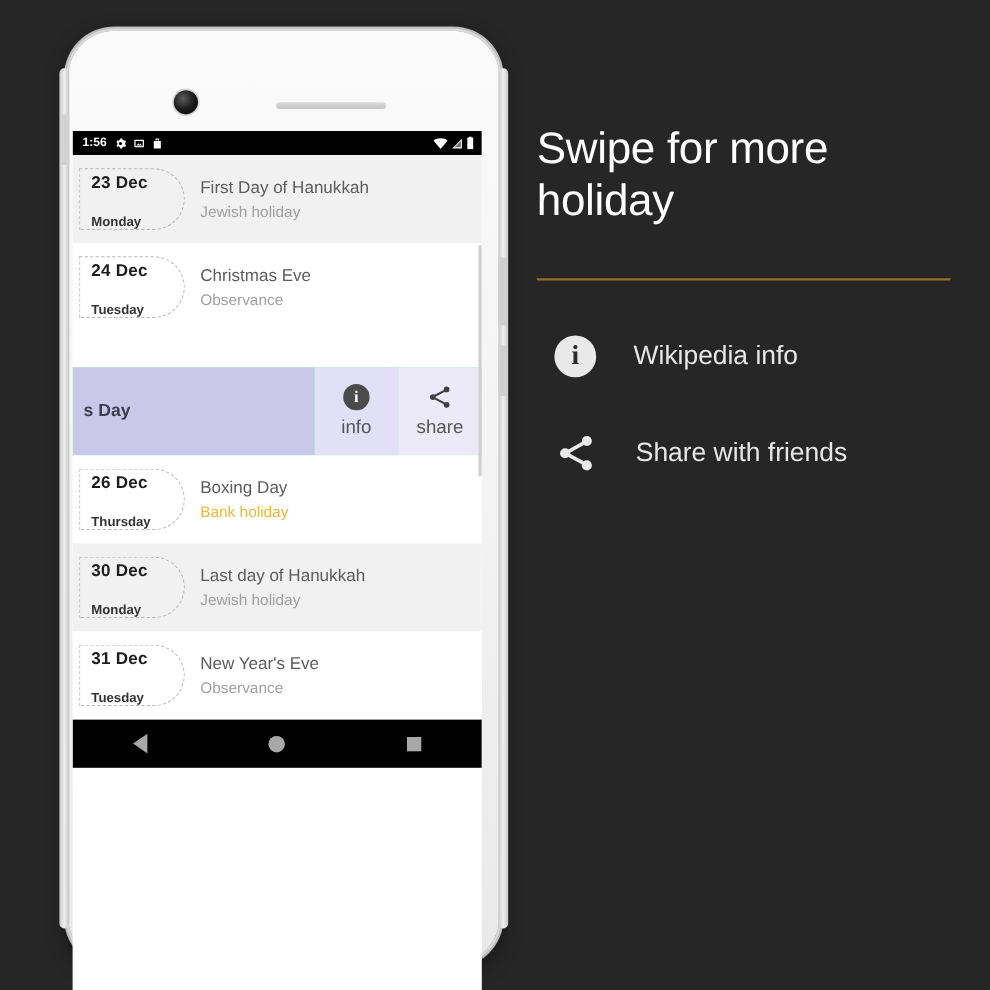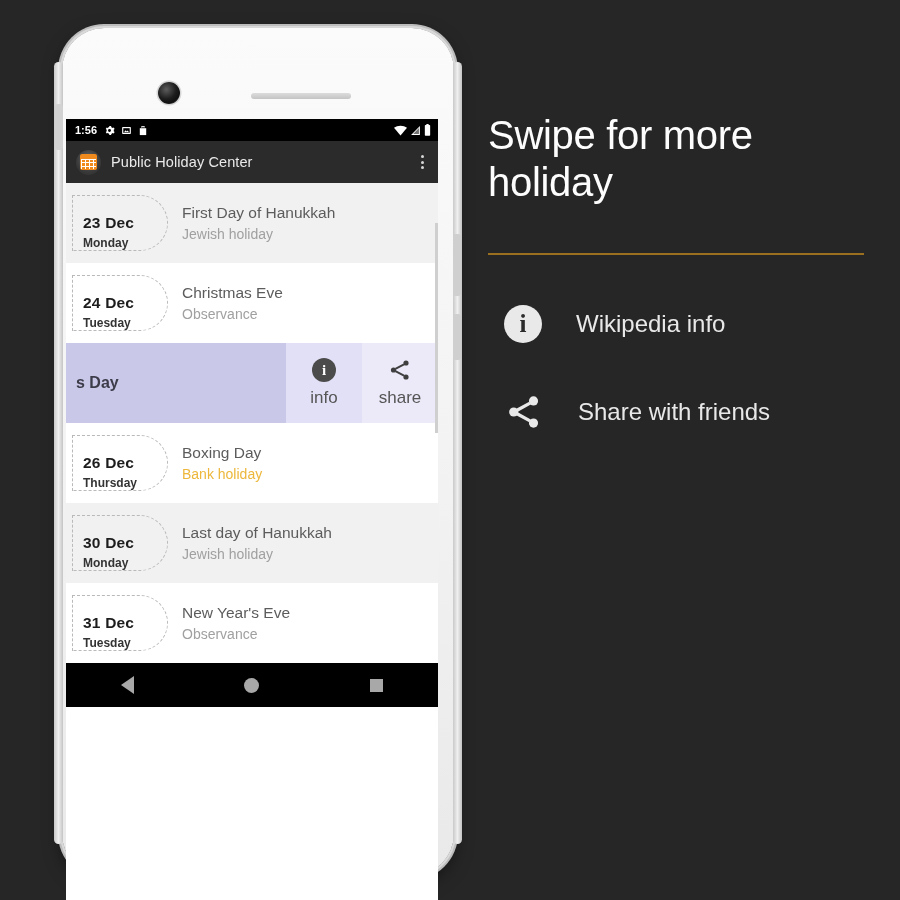--- a/index.html
+++ b/index.html
@@ -114,28 +114,28 @@
   .row.plain{ background:#ffffff; }
   .datecap{
     width:96px; height:56px; margin-left:6px; flex:0 0 auto;
     border:1.4px dashed #b9b9b9;
     border-radius:0 34px 34px 0;
     display:flex; flex-direction:column; align-items:flex-start; justify-content:flex-end;
     padding-left:10px;
     background:transparent;
   }
   .dc-date{ font-size:15.5px; font-weight:bold; color:#1d1d1d; letter-spacing:.2px; }
-  .dc-day{ font-size:12px; font-weight:bold; color:#333; margin-top:4px; }
+  .dc-day{ font-size:12px; font-weight:bold; color:#333; margin-top:18px; }
   .rowtxt{ padding-left:14px; display:flex; flex-direction:column; gap:4px; }
   .rt-name{ font-size:15.5px; color:#5c5c5c; }
   .rt-sub{ font-size:14px; color:#a0a0a0; }
   .rt-sub.bank{ color:#ecb73b; }
 
   
-  .row.swiped{ background:#86efac; padding:0; }
+  .row.swiped{ background:#86efac; padding:0;margin-top:33px; }
   .sw-left{ flex:1; height:100%; display:flex; align-items:center; background:#c9c8e8; padding-left:10px; }
   .sw-left .rt-name{ font-size:16px; color:#3c3c4a; font-weight:bold; }
   .sw-act{ width:76px; height:100%; display:flex; flex-direction:column; align-items:center; justify-content:center; gap:6px; cursor:pointer; }
   .sw-act.info{ background:#e2e0f7; }
   .sw-act.share{ background:#eceaf9; }
   .sw-lbl{ font-size:17px; color:#555; }
   .ico-info{
     width:24px;height:24px;border-radius:50%;background:#4b4b4b;color:#fff;
     display:flex;align-items:center;justify-content:center;font-size:15px;font-weight:bold;
     font-family:"Liberation Serif", serif;
@@ -207,33 +207,20 @@
             <path fill="#fff" d="M18 2v16H2z"></path>
             <path fill="#000" d="M16.3 5.6v10.6H5.8z" opacity=".55"></path>
           </svg>
         <svg width="7" height="12" viewBox="0 0 10 18">
             <rect x="3.3" y="0" width="3.4" height="2" fill="#fff"></rect>
             <rect x="1" y="1.6" width="8" height="16" rx="1" fill="#fff"></rect>
           </svg>
       </span>
     </div>
 
-    <div class="appbar">
-      <span class="app-icon">
-        <span class="app-icon-inner">
-          <span class="cal-grid"></span>
-        </span>
-      </span>
-      <span class="app-title">Public Holiday Center</span>
-      <span class="overflow">
-          <i></i>
-          <i></i>
-          <i></i>
-        </span>
-    </div>
 
 
     <div class="list">
 
       <div class="row alt">
         <span class="datecap">
           <span class="dc-date">23 Dec</span>
           <span class="dc-day">Monday</span>
         </span>
         <span class="rowtxt">

